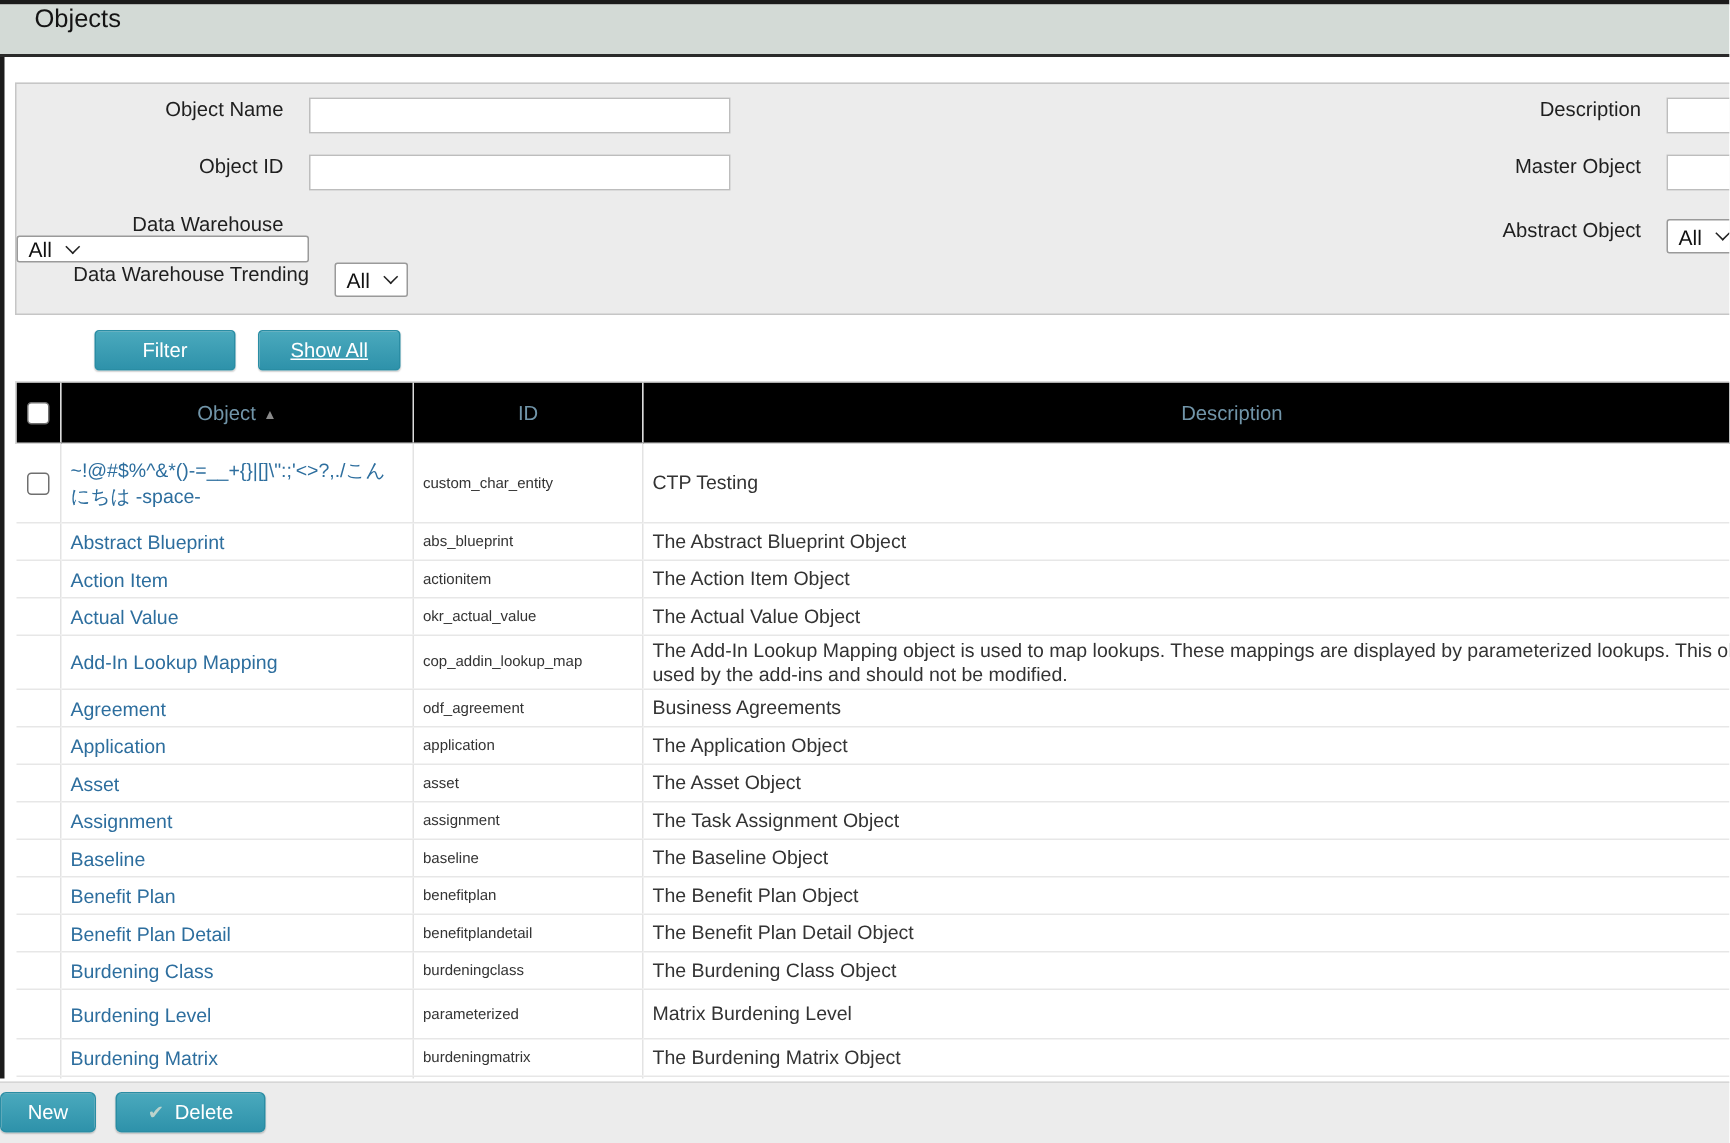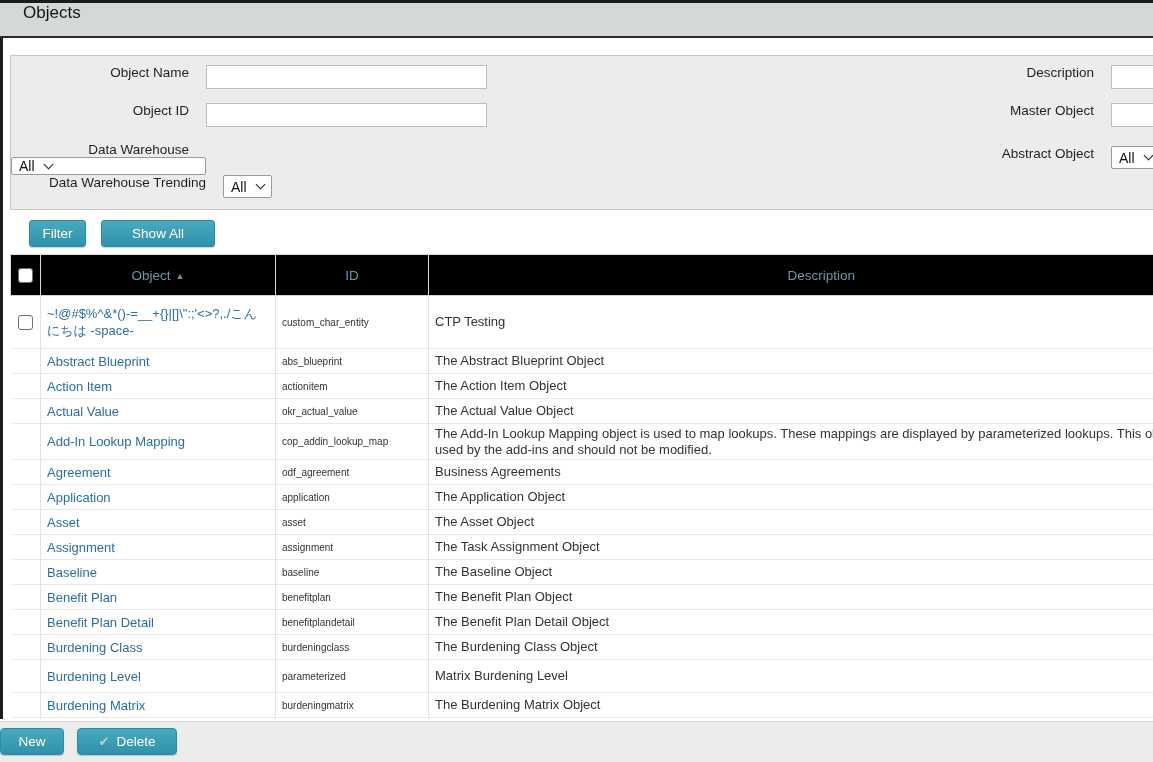--- a/index.html
+++ b/index.html
@@ -49,22 +49,22 @@
   
   .btn-teal {
     display: inline-flex; align-items: center; justify-content: center;
     height: 27px; border: 1px solid #2a8da4; border-radius: 3px;
     background: linear-gradient(#4aa9bd, #2e92aa);
     color: #fff; font-size: 13.5px; font-family: "Liberation Sans", sans-serif;
     cursor: pointer; box-shadow: 0 1px 1px rgba(0,0,0,0.18);
   }
   .action-row { position: absolute; left: 26px; top: 182px; display: flex; }
   .action-row .btn-teal { margin-right: 15px; padding: 0 10px; }
-  .btn-filter { width: 57px; }
-  .btn-showall { width: 114px; }
+  .btn-filter { width: 94px; margin-left: 34px; }
+  .btn-showall { width: 95px; text-decoration: underline; }
   .btn-clear { width: 54px; margin-top: 36px; }
   
   .table-wrap {
     position: absolute; left: 7px; top: 216px; width: 1146px; height: 466px;
     overflow: hidden;
   }
   table.obj-table {
     width: 1203px; border-collapse: collapse; table-layout: fixed;
     font-size: 13px;
   }

